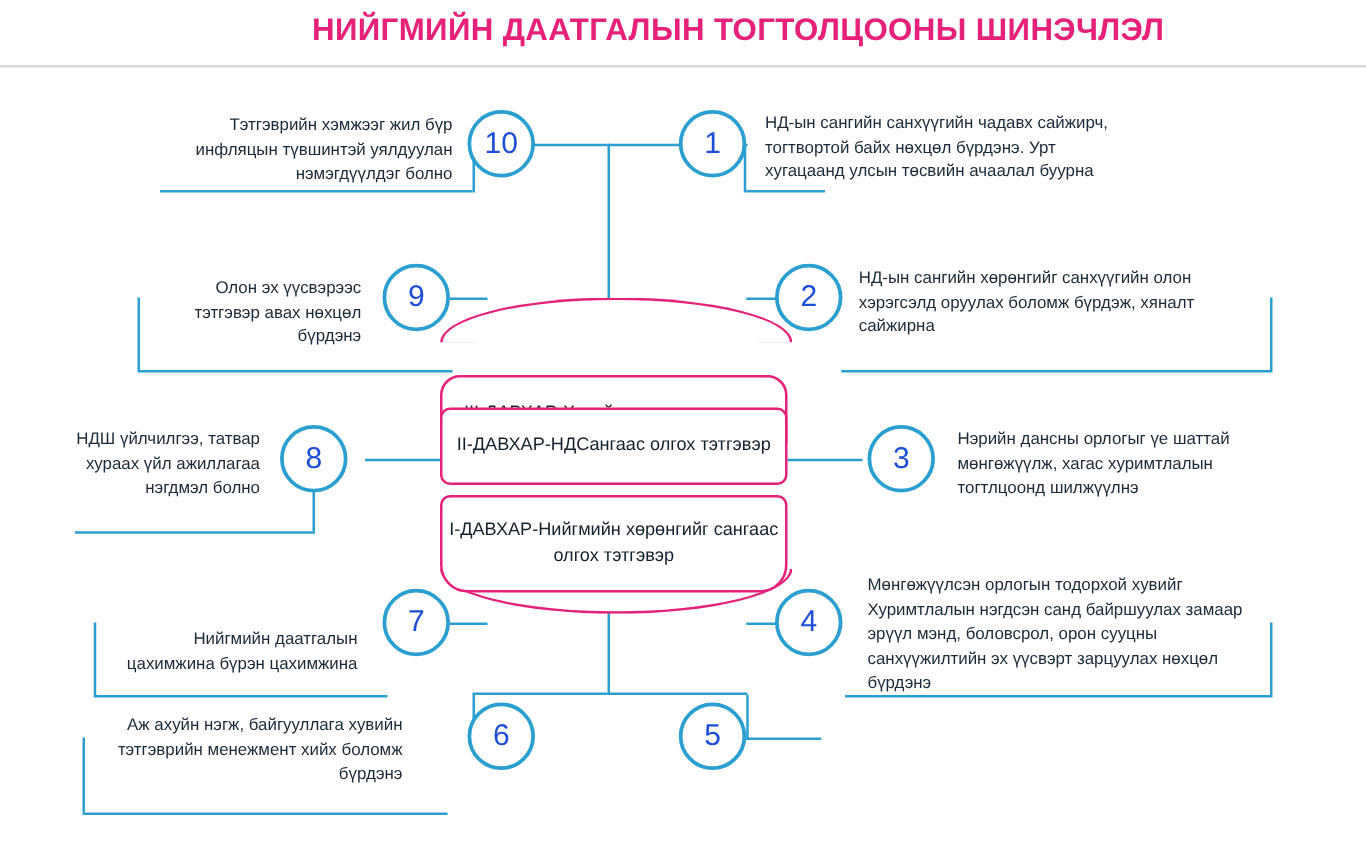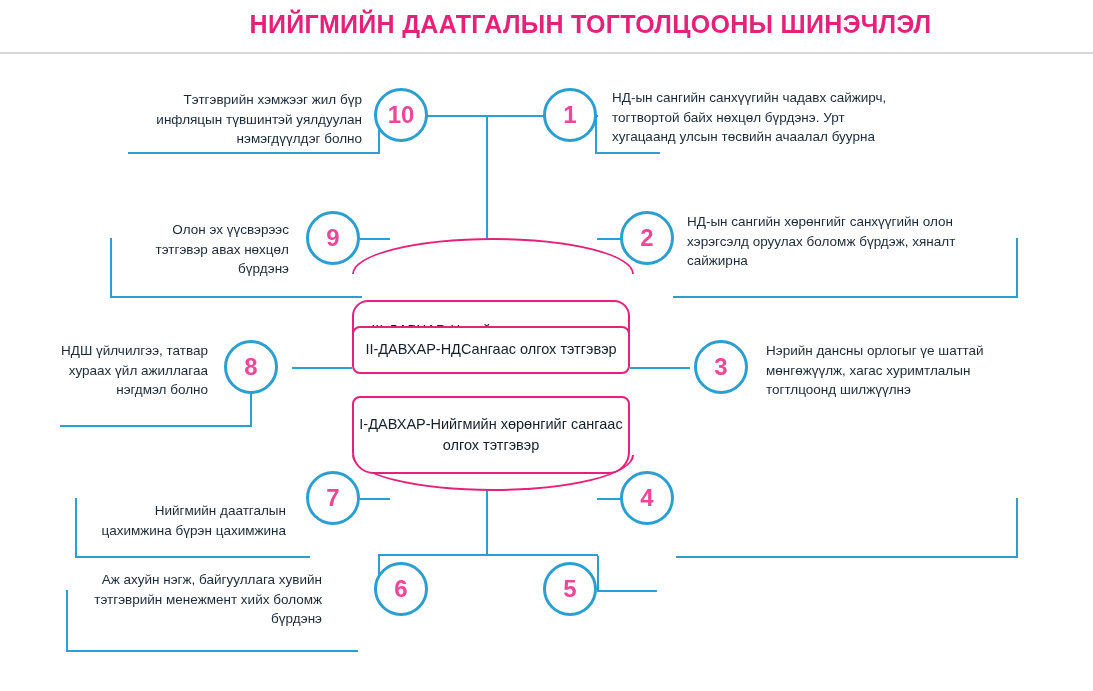--- a/index.html
+++ b/index.html
@@ -51,22 +51,22 @@
     width: 54px;
     height: 54px;
     border-radius: 50%;
     border: 3px solid #2a9fd0;
     background: #ffffff;
     box-sizing: border-box;
     display: flex;
     align-items: center;
     justify-content: center;
     font-size: 24px;
-    font-weight: bold;
-    color: #ec4899;
+    font-weight: normal;
+    color: #1d4ed8;
     z-index: 5;
   }
 
   
   .txt {
     position: absolute;
     font-size: 13.5px;
     line-height: 1.45;
     color: #1b2a38;
     z-index: 4;
@@ -88,21 +88,21 @@
     line-height: 1.45;
     color: #14202b;
     z-index: 6;
   }
   #layer3 {
     left: 352px; top: 256px; width: 278px; height: 62px;
     border-radius: 16px 16px 8px 8px;
     margin-top: 44px;
   }
   #layer2 {
-    left: 352px; top: 326px; width: 278px; height: 48px;
+    left: 352px; top: 326px; width: 278px; height: 62px;
     border-radius: 8px;
   }
   #layer1 {
     left: 352px; top: 396px; width: 278px; height: 78px;
     border-radius: 8px 8px 22px 22px;
   }
   
   .arc {
     position: absolute;
     border: 2px solid #e5217a;
@@ -192,20 +192,21 @@
   <div class="node" style="left:306px; top:211px;">9</div>
   <div class="txt left" style="left:124px; top:220px; width:165px;">Олон эх үүсвэрээс тэтгэвэр авах нөхцөл бүрдэнэ</div>
 
   <div class="node" style="left:694px; top:340px;">3</div>
   <div class="txt right" style="left:766px; top:341px; width:270px;">Нэрийн дансны орлогыг үе шаттай мөнгөжүүлж, хагас хуримтлалын тогтлцоонд шилжүүлнэ</div>
 
   <div class="node" style="left:224px; top:340px;">8</div>
   <div class="txt left" style="left:58px; top:341px; width:150px;">НДШ үйлчилгээ, татвар хураах үйл ажиллагаа нэгдмэл болно</div>
 
   <div class="node" style="left:620px; top:471px;">4</div>
+  <div class="txt right" style="left:694px; top:458px; width:320px;">Мөнгөжүүлсэн орлогын тодорхой хувийг Хуримтлалын нэгдсэн санд байршуулах замаар эрүүл мэнд, боловсрол, орон сууцны санхүүжилтийн эх үүсвэрт зарцуулах нөхцөл бүрдэнэ</div>
 
   <div class="node" style="left:306px; top:471px;">7</div>
   <div class="txt left" style="left:86px; top:501px; width:200px;">Нийгмийн даатгалын цахимжина бүрэн цахимжина</div>
 
   <div class="node" style="left:543px; top:562px;">5</div>
 
   <div class="node" style="left:374px; top:562px;">6</div>
   <div class="txt left" style="left:74px; top:570px; width:248px;">Аж ахуйн нэгж, байгууллага хувийн тэтгэврийн менежмент хийх боломж бүрдэнэ</div>
 
 </div>

